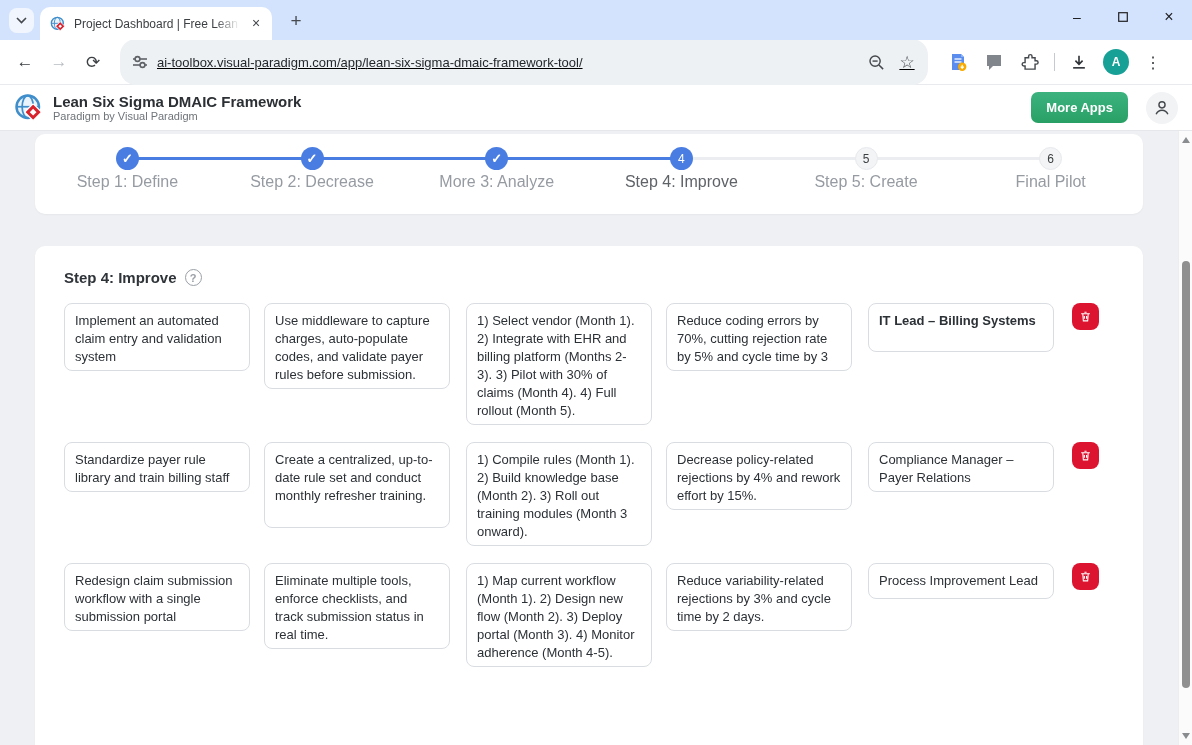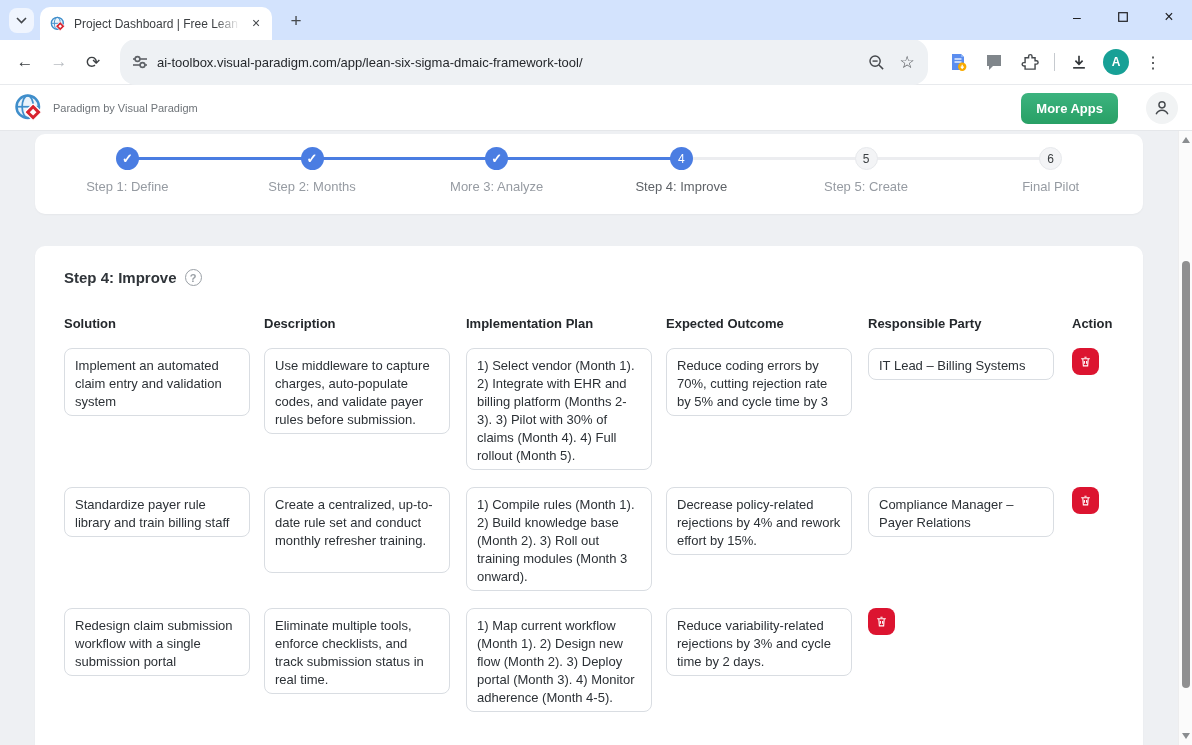--- a/index.html
+++ b/index.html
@@ -18,57 +18,57 @@
   .newtab-btn { font-size:19px; color:#474b4f; margin:0 0 8px 12px; width:24px; text-align:center; cursor:pointer; }
   .win-controls { position:absolute; right:0; top:0; height:34px; display:flex; align-items:center; }
   .win-btn { width:46px; height:34px; display:flex; align-items:center; justify-content:center; color:#202124; font-size:14px; cursor:pointer; }
 
   
   .toolbar { height:45px; background:#fff; display:flex; align-items:center; padding:0 10px; gap:4px; border-bottom:1px solid #e8eaed; }
   .nav-btn { width:30px; height:30px; border-radius:50%; display:flex; align-items:center; justify-content:center;
     font-size:17px; color:#3c4043; cursor:pointer; }
   .nav-btn.disabled { color:#b9bdc2; }
   .omnibox { flex:0 0 808px; height:46px; background:#eef1f4; border-radius:16px; display:flex; align-items:center;
-    margin-left:8px; padding:0 10px 0 12px; gap:9px; }
+    margin-left:8px; padding:0 10px 0 12px; gap:9px;text-decoration:underline; }
   .omnibox .url { flex:1; font-size:13px; color:#25282c; white-space:nowrap; overflow:hidden; }
   .omni-icon { display:flex; align-items:center; justify-content:center; width:22px; height:22px; cursor:pointer; color:#5f6368; font-size:15px; }
   .tool-icons { display:flex; align-items:center; gap:12px; margin-left:14px; }
   .ticon { width:24px; height:24px; display:flex; align-items:center; justify-content:center; cursor:pointer; }
   .sep { width:1px; height:18px; background:#c6cacf; }
   .avatar { width:26px; height:26px; border-radius:50%; background:#17a096; color:#fff; font-size:12px; font-weight:bold;
     display:flex; align-items:center; justify-content:center; cursor:pointer; }
   .kebab { font-size:16px; color:#3c4043; cursor:pointer; padding:0 4px; }
 
   
   .appheader { height:46px; background:#fff; border-bottom:1px solid #e5e7ea; display:flex; align-items:center; padding:0 14px; }
   .logo { width:30px; height:30px; margin-right:9px; }
   .app-title { font-size:15px; font-weight:bold; color:#2c3034; line-height:17px; }
   .powered { font-size:11px; color:#6f7479; }
-  .header-right { margin-left:auto; display:flex; align-items:flex-end; gap:28px; }
+  .header-right { margin-left:auto; display:flex; align-items:center; gap:18px; }
   .more-apps { background:linear-gradient(180deg,#3cb37f,#28a065); color:#fff; font-size:13px; font-weight:bold;
     padding:8px 15px; border-radius:7px; border:none; cursor:pointer; }
   .profile-btn { width:32px; height:32px; border-radius:50%; background:#f1f3f4; display:flex; align-items:center; justify-content:center; cursor:pointer; }
 
   
   .page { position:relative; height:614px; background:#eef0f3; overflow:hidden; }
   .card { background:#fff; border-radius:10px; width:1108px; margin-left:35px; box-shadow:0 1px 2px rgba(0,0,0,.04); }
 
   
   .stepper-card { height:80px; margin-top:3px; padding-top:13px; }
   .stepper { display:flex; }
   .step { flex:1; position:relative; display:flex; flex-direction:column; align-items:center; cursor:pointer; }
   .step .hline { position:absolute; top:10px; height:3px; width:50%; }
   .step .hl-left { left:0; } .step .hl-right { right:0; }
   .hl-blue { background:#4a7de2; } .hl-gray { background:#ecedf0; }
   .dot { width:23px; height:23px; border-radius:50%; display:flex; align-items:center; justify-content:center;
     font-size:12px; position:relative; z-index:2; }
   .dot.done, .dot.active { background:#4a7de2; color:#fff; }
   .dot.todo { background:#f3f4f6; color:#3c4043; border:1px solid #e7e9ec; }
   .dot .chk { font-size:13px; font-weight:bold; }
-  .step-label { margin-top:9px; font-size:13px; color:#969ba2; }
+  .step-label { margin-top:3px; font-size:16px; color:#969ba2; }
   .step.active .step-label { color:#5f6368; }
 
   
   .main-card { margin-top:32px; min-height:560px; padding:23px 29px 24px; }
   .h-row { display:flex; align-items:center; gap:8px; }
   .step-title { font-size:15px; font-weight:bold; color:#2f3439; }
   .help { width:17px; height:17px; border-radius:50%; border:1.5px solid #9aa0a6; color:#9aa0a6; font-size:11px;
     display:flex; align-items:center; justify-content:center; cursor:pointer; font-weight:bold; }
   .step-sub { margin-top:8px; font-size:13px; color:#8e949b; }
 
@@ -180,20 +180,21 @@
 
 <div class="appheader">
   <svg class="logo" viewBox="0 0 24 24">
     <circle cx="11" cy="11" r="9" fill="#eaf3fb" stroke="#3f8ecb" stroke-width="2"></circle>
     <ellipse cx="11" cy="11" rx="4.5" ry="9" fill="none" stroke="#3f8ecb" stroke-width="1.4"></ellipse>
     <line x1="2" y1="11" x2="20" y2="11" stroke="#3f8ecb" stroke-width="1.4"></line>
     <rect x="10.5" y="10.5" width="9.6" height="9.6" rx="1" transform="rotate(45 15.3 15.3)" fill="#d8232e" stroke="#fff" stroke-width="1"></rect>
     <rect x="13.4" y="13.4" width="3.8" height="3.8" transform="rotate(45 15.3 15.3)" fill="#fff"></rect>
   </svg>
   <div>
+    <div class="app-title">Lean Six Sigma DMAIC Framework</div>
     <div class="powered"><span>Paradigm by </span><span style="cursor:pointer">Visual Paradigm</span></div>
   </div>
   <div class="header-right">
     <button class="more-apps">More Apps</button>
     <div class="profile-btn">
       <svg width="18" height="18" viewBox="0 0 20 20" fill="none" stroke="#45494d" stroke-width="1.6">
         <circle cx="10" cy="6.5" r="3.4"></circle>
           <path d="M3.5 17c1.2-3 3.6-4.5 6.5-4.5s5.3 1.5 6.5 4.5"></path>
       </svg>
     </div>
@@ -210,21 +211,21 @@
             <span class="chk">✓</span>
           </div>
         <div class="step-label">Step 1: Define</div>
       </div>
       <div class="step">
         <span class="hline hl-left hl-blue"></span>
           <span class="hline hl-right hl-blue"></span>
         <div class="dot done">
             <span class="chk">✓</span>
           </div>
-        <div class="step-label">Step 2: Months</div>
+        <div class="step-label">Step 2: Decrease</div>
       </div>
       <div class="step">
         <span class="hline hl-left hl-blue"></span>
           <span class="hline hl-right hl-blue"></span>
         <div class="dot done">
             <span class="chk">✓</span>
           </div>
         <div class="step-label">More 3: Analyze</div>
       </div>
       <div class="step active">
@@ -246,35 +247,27 @@
       </div>
     </div>
   </div>
 
   <div class="card main-card">
     <div class="h-row">
       <span class="step-title">Step 4: Improve</span>
       <span class="help">?</span>
     </div>
 
-    <div class="tgrid thead">
-      <div>Solution</div>
-      <div>Description</div>
-      <div>Implementation Plan</div>
-      <div>Expected Outcome</div>
-      <div>Responsible Party</div>
-      <div>Action</div>
-    </div>
 
     <div class="tgrid trow">
       <textarea class="cell-ta" style="height: 68px;">Implement an automated claim entry and validation system</textarea>
       <textarea class="cell-ta" style="height: 86px;">Use middleware to capture charges, auto-populate codes, and validate payer rules before submission.</textarea>
       <textarea class="cell-ta" style="height: 122px;">1) Select vendor (Month 1). 2) Integrate with EHR and billing platform (Months 2-3). 3) Pilot with 30% of claims (Month 4). 4) Full rollout (Month 5).</textarea>
       <textarea class="cell-ta" style="height: 68px;">Reduce coding errors by 70%, cutting rejection rate by 5% and cycle time by 3 days.</textarea>
-      <textarea class="cell-ta" style="height: 32px;">IT Lead – Billing Systems</textarea>
+      <textarea class="cell-ta" style="height: 49px; font-weight: bold;">IT Lead – Billing Systems</textarea>
       <button class="del-btn">
         <svg width="13" height="13" viewBox="0 0 24 24" fill="none" stroke="#fff" stroke-width="2">
           <path d="M4 7h16M10 4h4M7 7l1 13h8l1-13M10 11v5M14 11v5"></path>
         </svg>
       </button>
     </div>
 
     <div class="tgrid trow">
       <textarea class="cell-ta" style="height: 50px;">Standardize payer rule library and train billing staff</textarea>
       <textarea class="cell-ta" style="height: 86px;">Create a centralized, up-to-date rule set and conduct monthly refresher training.</textarea>
@@ -286,20 +279,21 @@
           <path d="M4 7h16M10 4h4M7 7l1 13h8l1-13M10 11v5M14 11v5"></path>
         </svg>
       </button>
     </div>
 
     <div class="tgrid trow">
       <textarea class="cell-ta" style="height: 68px;">Redesign claim submission workflow with a single submission portal</textarea>
       <textarea class="cell-ta" style="height: 86px;">Eliminate multiple tools, enforce checklists, and track submission status in real time.</textarea>
       <textarea class="cell-ta" style="height: 104px;">1) Map current workflow (Month 1). 2) Design new flow (Month 2). 3) Deploy portal (Month 3). 4) Monitor adherence (Month 4-5).</textarea>
       <textarea class="cell-ta" style="height: 68px;">Reduce variability-related rejections by 3% and cycle time by 2 days.</textarea>
+      <textarea class="cell-ta" style="height: 36px;">Process Improvement Lead</textarea>
       <button class="del-btn">
         <svg width="13" height="13" viewBox="0 0 24 24" fill="none" stroke="#fff" stroke-width="2">
           <path d="M4 7h16M10 4h4M7 7l1 13h8l1-13M10 11v5M14 11v5"></path>
         </svg>
       </button>
     </div>
   </div>
 
   <div class="scrollbar">
     <div class="sb-arrow sb-up"></div>

